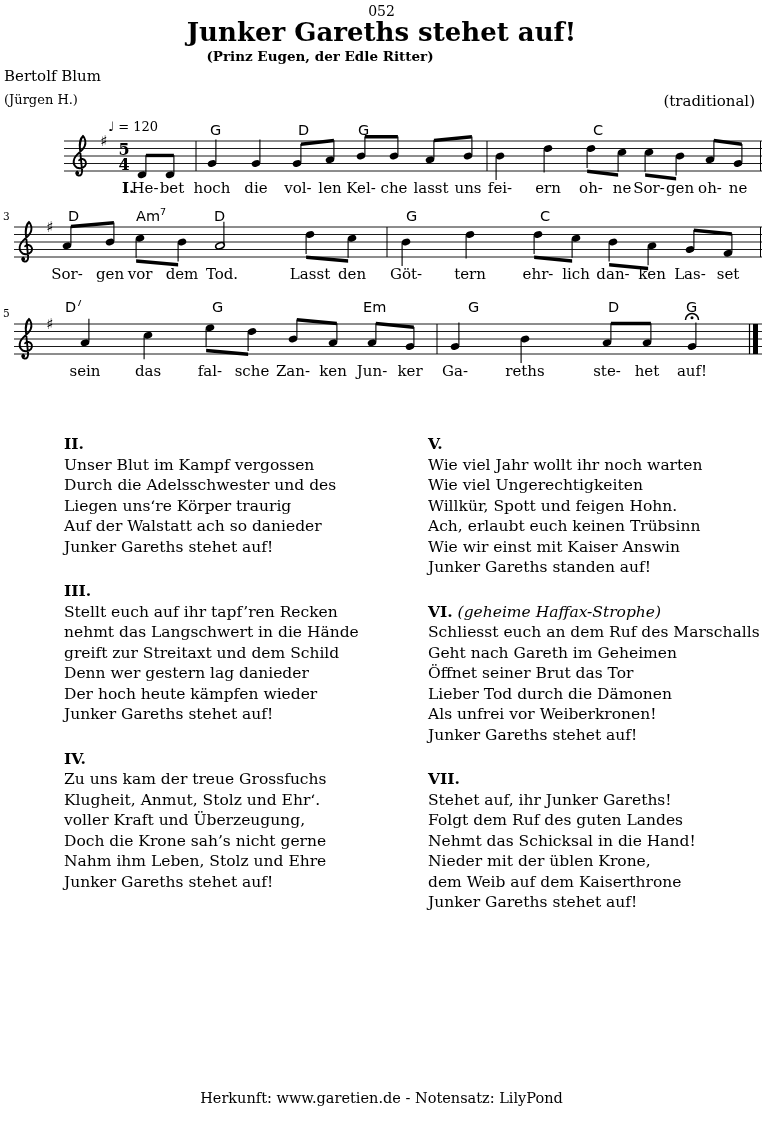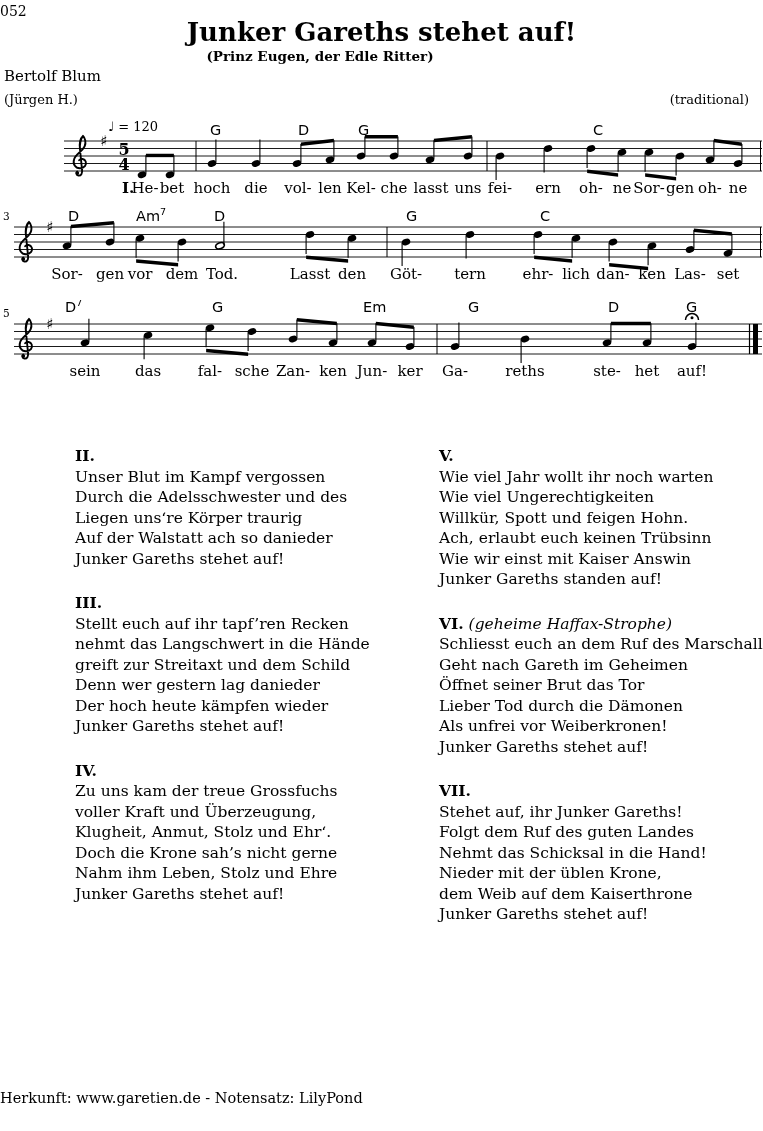--- a/index.html
+++ b/index.html
@@ -1,48 +1,48 @@
 <!DOCTYPE html>
 <html><head>
 <meta charset="utf-8">
 <style>
   html,body{margin:0;padding:0;}
   body{
     width:763px;height:1131px;position:relative;background:#ffffff;color:#000;
     font-family:"DejaVu Serif", serif;overflow:hidden;
   }
   .abs{position:absolute;}
-  #page-number{top:3px;left:0;width:763px;font-size:14px;}
+  #page-number{top:3px;left:0;width:763px;text-align:center;font-size:14px;}
   #main-title{top:17px;left:0;width:763px;text-align:center;font-size:26px;font-weight:bold;}
   #subtitle{top:48px;left:0;width:640px;text-align:center;font-size:13.5px;font-weight:bold;}
   #author-line{top:67px;left:4px;font-size:15px;}
   #arranger-line{top:92px;left:4px;font-size:13px;}
-  #tradition-line{top:92px;right:14px;font-size:13px;}
+  #tradition-line{top:92px;right:8px;font-size:15px;}
   svg.system{position:absolute;left:0;width:763px;height:96px;}
   #system-1{top:117px;}
   #system-2{top:203px;}
   #system-3{top:300px;}
   text{fill:#000;}
   .chord{font-family:"DejaVu Sans", sans-serif;font-size:14.5px;}
   .lyr{font-size:15px;text-anchor:middle;}
   .lyrb{font-weight:bold;}
   .mnum{font-size:10.5px;}
   .sig{font-family:"DejaVu Sans", sans-serif;font-size:15px;text-anchor:middle;}
   .tsig{font-size:16px;font-weight:bold;text-anchor:middle;}
   .tempo-note{font-family:"DejaVu Sans", sans-serif;font-size:13px;}
   .tempo-text{font-size:13px;}
   #verses{position:absolute;top:430px;left:0;width:763px;}
-  .vcol{position:absolute;top:16px;width:345px;margin-left:11px;}
+  .vcol{position:absolute;top:4px;width:345px;}
   #verses-left{left:64px;}
   #verses-right{left:428px;}
   .vblock{margin-bottom:24px;}
   .vline,.vhead{font-size:15.5px;line-height:20.5px;}
   .vlabel{font-weight:bold;}
   .vnote{font-style:italic;}
-  #footer{top:1090px;left:0;width:763px;font-size:14.5px;}
+  #footer{top:1090px;left:0;width:763px;text-align:center;font-size:14.5px;}
 </style>
 </head>
 <body>
 
 <div class="abs" id="page-number">052</div>
 <div class="abs" id="main-title">Junker Gareths stehet auf!</div>
 <div class="abs" id="subtitle">(Prinz Eugen, der Edle Ritter)</div>
 <div class="abs" id="author-line">Bertolf Blum</div>
 <div class="abs" id="arranger-line">(Jürgen H.)</div>
 <div class="abs" id="tradition-line">(traditional)</div>
@@ -285,22 +285,22 @@
         <div class="vline">Stellt euch auf ihr tapf’ren Recken</div>
         <div class="vline">nehmt das Langschwert in die Hände</div>
         <div class="vline">greift zur Streitaxt und dem Schild</div>
         <div class="vline">Denn wer gestern lag danieder</div>
         <div class="vline">Der hoch heute kämpfen wieder</div>
         <div class="vline">Junker Gareths stehet auf!</div>
       </div>
       <div class="vblock">
         <div class="vhead"><span class="vlabel">IV.</span></div>
         <div class="vline">Zu uns kam der treue Grossfuchs</div>
+        <div class="vline">Klugheit, Anmut, Stolz und Ehr‘.</div>
         <div class="vline">voller Kraft und Überzeugung,</div>
-        <div class="vline">Klugheit, Anmut, Stolz und Ehr‘.</div>
         <div class="vline">Doch die Krone sah’s nicht gerne</div>
         <div class="vline">Nahm ihm Leben, Stolz und Ehre</div>
         <div class="vline">Junker Gareths stehet auf!</div>
       </div>
     </div>
   <div class="vcol" id="verses-right">
       <div class="vblock">
         <div class="vhead"><span class="vlabel">V.</span></div>
         <div class="vline">Wie viel Jahr wollt ihr noch warten</div>
         <div class="vline">Wie viel Ungerechtigkeiten</div>

